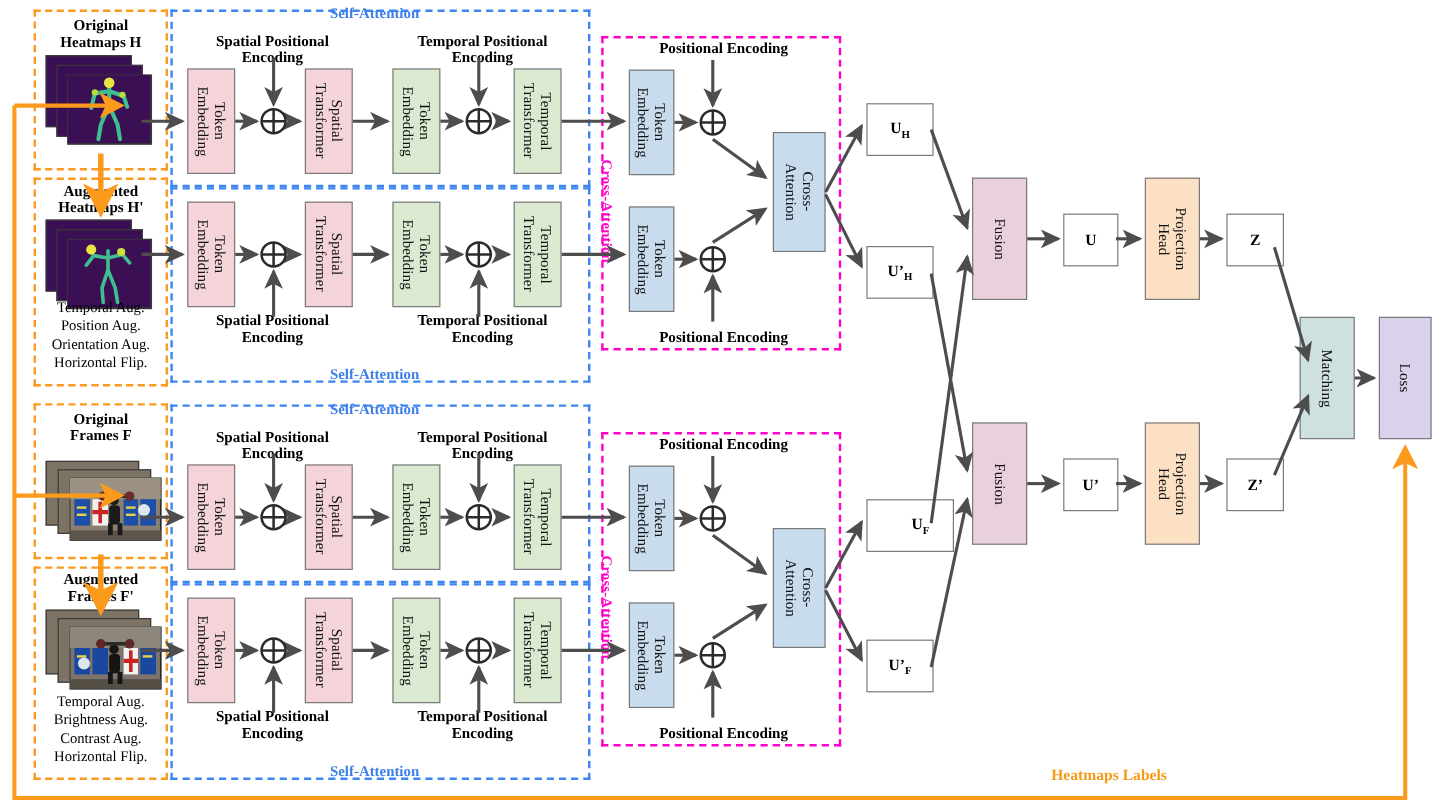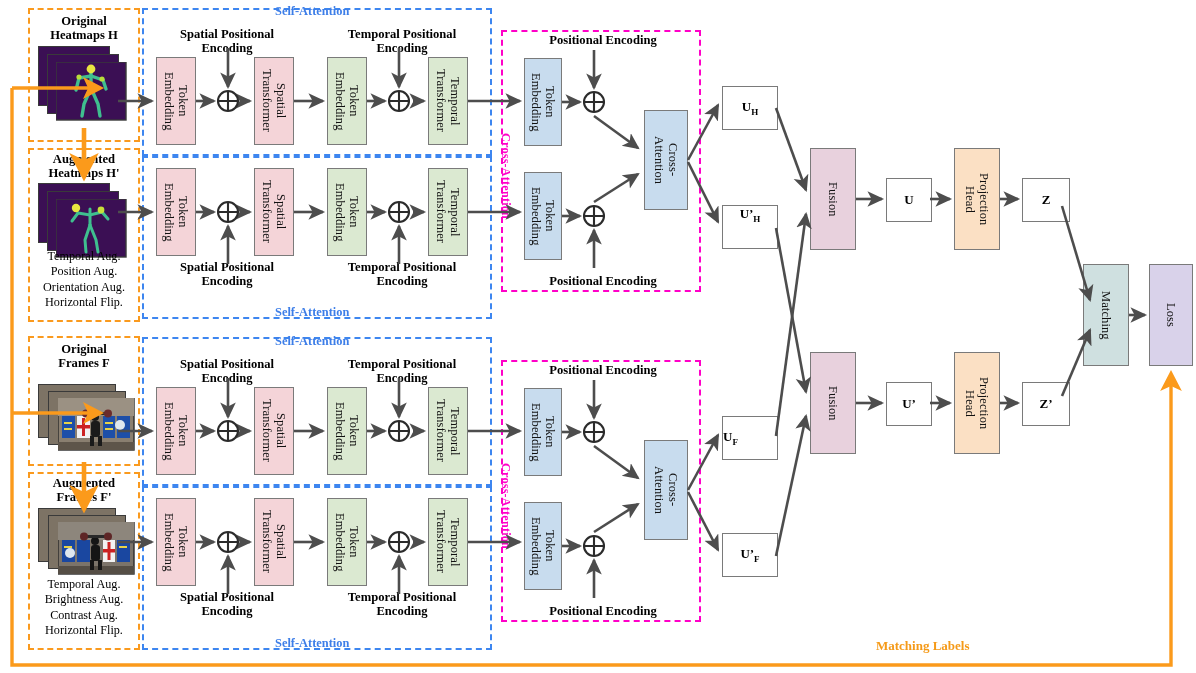--- a/index.html
+++ b/index.html
@@ -179,21 +179,21 @@
 Horizontal Flip.</div>
 
   <div class="tag-blue" style="left:275px;top:4px;">Self-Attention</div>
   <div class="tag-blue" style="left:275px;top:305px;">Self-Attention</div>
   <div class="tag-blue" style="left:275px;top:334px;">Self-Attention</div>
   <div class="tag-blue" style="left:275px;top:636px;">Self-Attention</div>
 
   <div class="tag-pink" style="left:498px;top:133px;">Cross-Attention</div>
   <div class="tag-pink" style="left:498px;top:463px;">Cross-Attention</div>
 
-  <div class="tag-orange" style="left:876px;top:638px;">Matching Labels</div>
+  <div class="tag-orange" style="left:876px;top:638px;">Heatmaps Labels</div>
 
   <div class="caption" style="left:152px;top:27px;width:150px;">Spatial Positional
 Encoding</div>
   <div class="caption" style="left:322px;top:27px;width:160px;">Temporal Positional
 Encoding</div>
   <div class="caption" style="left:152px;top:260px;width:150px;">Spatial Positional
 Encoding</div>
   <div class="caption" style="left:322px;top:260px;width:160px;">Temporal Positional
 Encoding</div>
 
@@ -301,24 +301,24 @@
 Embedding</span>
     </div>
   <div class="blk blue" style="left:644px;top:440px;width:44px;height:100px;">
     <span class="vtext">Cross-
 Attention</span>
     </div>
 
   <div class="rnd" style="position:absolute;left:722px;top:86px;width:54px;height:42px;display:flex;align-items:center;justify-content:center;">
     <span class="lbl"><span>U</span><sub>H</sub></span>
     </div>
-  <div class="rnd" style="position:absolute;left:722px;top:205px;width:54px;height:42px;display:flex;justify-content:center;">
+  <div class="rnd" style="position:absolute;left:722px;top:205px;width:54px;height:42px;display:flex;align-items:center;justify-content:center;">
     <span class="lbl"><span>U’</span><sub>H</sub></span>
     </div>
-  <div class="rnd" style="position:absolute;left:722px;top:416px;width:54px;height:42px;display:flex;align-items:center;justify-content:flex-start;">
+  <div class="rnd" style="position:absolute;left:722px;top:416px;width:54px;height:42px;display:flex;align-items:center;justify-content:center;padding-left:17px;">
     <span class="lbl"><span>U</span><sub>F</sub></span>
     </div>
   <div class="rnd" style="position:absolute;left:722px;top:533px;width:54px;height:42px;display:flex;align-items:center;justify-content:center;">
     <span class="lbl"><span>U’</span><sub>F</sub></span>
     </div>
 
   <div class="blk pinkf" style="left:810px;top:148px;width:46px;height:102px;">
     <span class="vtext">Fusion</span>
     </div>
   <div class="blk pinkf" style="left:810px;top:352px;width:46px;height:102px;">

